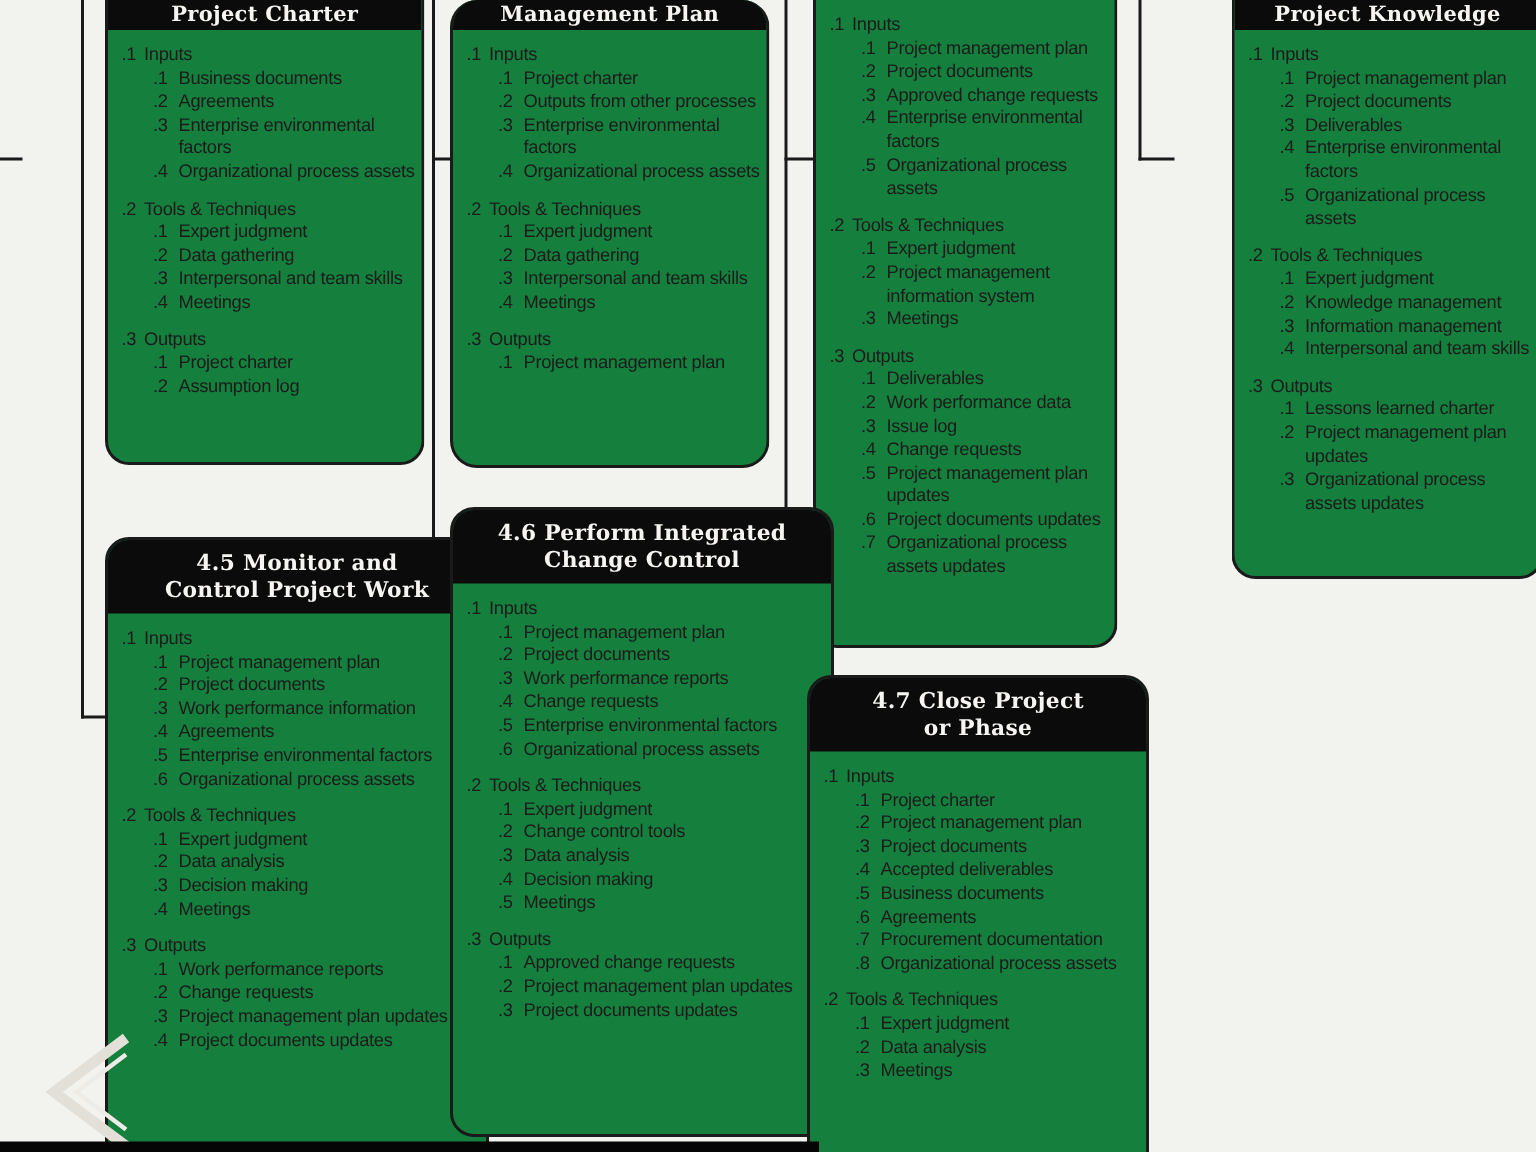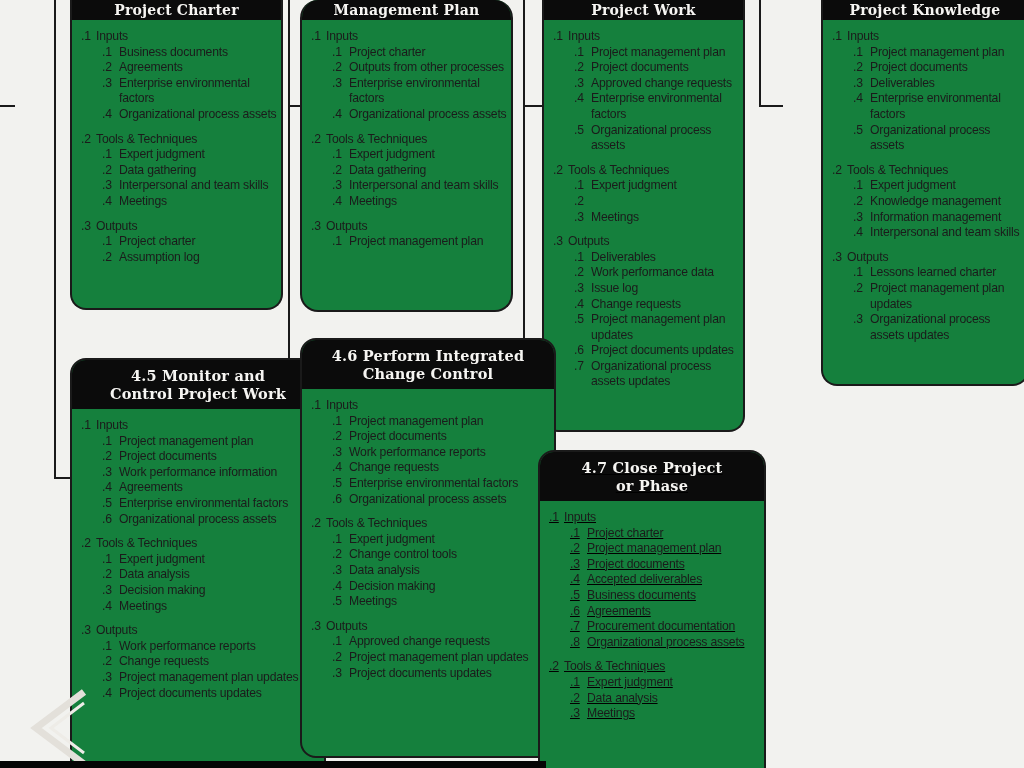--- a/index.html
+++ b/index.html
@@ -8,21 +8,21 @@
     background:#f2f2ef;
     font-family:"Liberation Sans",sans-serif;
   }
   
   .pbox{
     position:absolute;box-sizing:border-box;
     background:#15803d;border:2px solid #1a1a1a;border-radius:16px;
     overflow:hidden;
   }
   .pbox.cut-top{border-top-left-radius:0;border-top-right-radius:0;border-top:none;}
-  .pbox.cut-bottom{border-bottom-left-radius:0;border-bottom-right-radius:0;border-bottom:none;text-decoration:underline;}
+  .pbox.cut-bottom{border-bottom-left-radius:0;border-bottom-right-radius:0;border-bottom:none;}
   .pbox-header{
     background:#0b0b0b;color:#f6f5f2;text-align:center;
     font-family:"DejaVu Serif",serif;font-weight:bold;
     font-size:14.5px;line-height:18px;padding:7px 2px 6px;
     letter-spacing:.2px;
   }
   .pbox.cut-top .pbox-header{
     height:20px;box-sizing:border-box;padding:0 2px 2px;
     display:flex;flex-direction:column;justify-content:flex-end;
     font-size:14px;line-height:16px;
@@ -199,23 +199,20 @@
             <div class="items">
               <div class="row item">
                 <span class="num">.1</span>
                 <span class="txt">Project management plan</span>
               </div>
             </div>
           </div>
         </div>
       </div>
       <div class="pbox cut-top" style="left: 542px; top: 0px; width: 203px; height: 432px;">
-        <div class="pbox-header">
-          <div>Project Work</div>
-        </div>
         <div class="pbox-body">
           <div class="sec">
             <div class="row sec-head">
               <span class="num">.1</span>
               <span class="txt">Inputs</span>
             </div>
             <div class="items">
               <div class="row item">
                 <span class="num">.1</span>
                 <span class="txt">Project management plan</span>
@@ -243,20 +240,21 @@
               <span class="num">.2</span>
               <span class="txt">Tools &amp; Techniques</span>
             </div>
             <div class="items">
               <div class="row item">
                 <span class="num">.1</span>
                 <span class="txt">Expert judgment</span>
               </div>
               <div class="row item">
                 <span class="num">.2</span>
+                <span class="txt">Project management information system</span>
               </div>
               <div class="row item">
                 <span class="num">.3</span>
                 <span class="txt">Meetings</span>
               </div>
             </div>
           </div>
           <div class="sec">
             <div class="row sec-head">
               <span class="num">.3</span>

